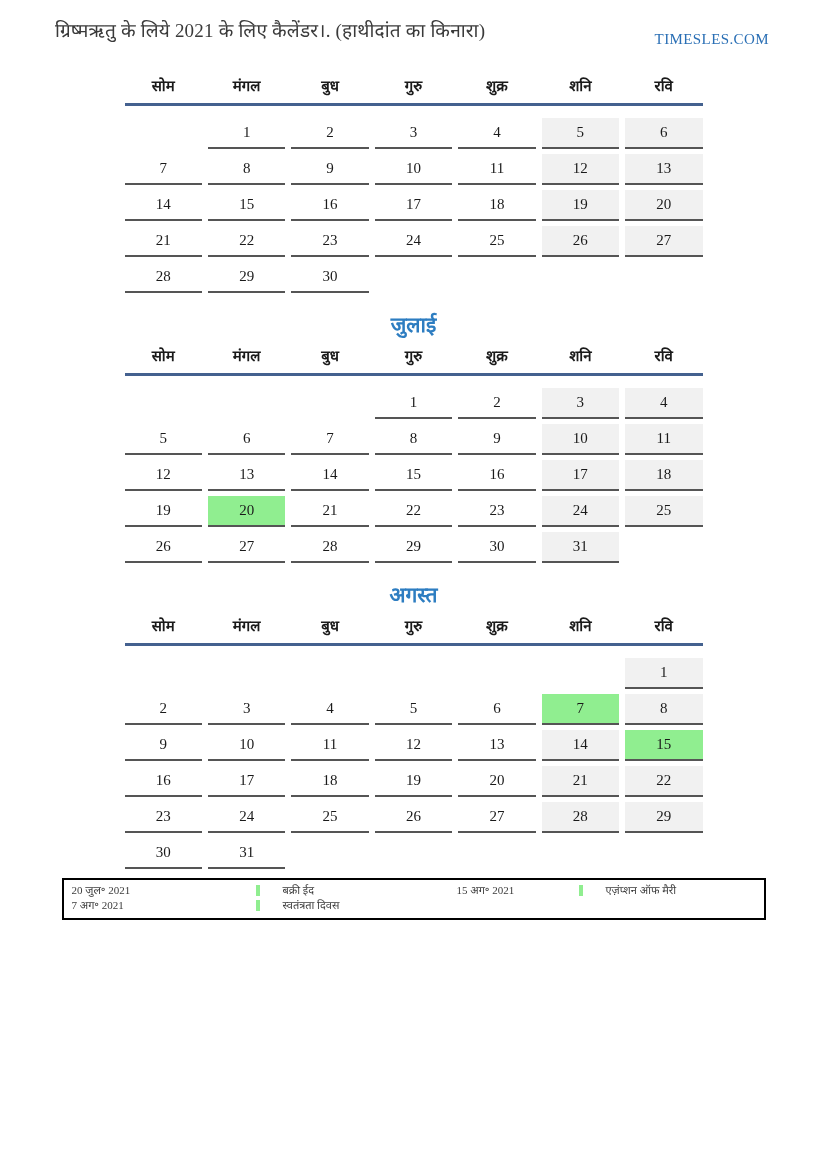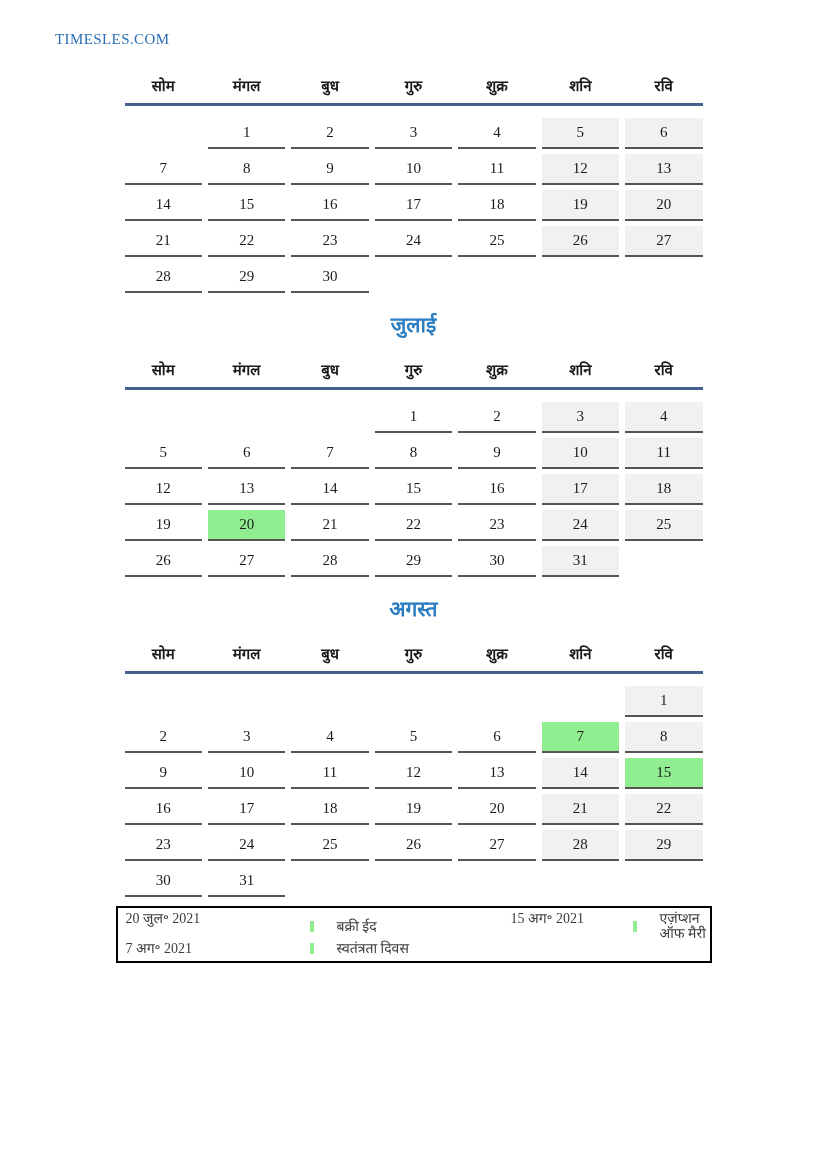--- a/index.html
+++ b/index.html
@@ -44,21 +44,21 @@
     margin: 0;
     text-align: center;
     color: #2d7dc1;
     font-size: 21px;
     font-weight: bold;
   }
   .weekdays {
     display: grid;
     grid-template-columns: repeat(7, 1fr);
     column-gap: 6px;
-    margin-top: 21px;
+    margin-top: 7px;
     padding-bottom: 8px;
     border-bottom: 3px solid #44618f;
     font-size: 15px;
     font-weight: bold;
     text-align: center;
     color: #1a1a1a;
   }
   .grid {
     display: grid;
     grid-template-columns: repeat(7, 1fr);
@@ -74,46 +74,47 @@
     font-size: 15px;
     color: #1a1a1a;
     border-bottom: 2px solid #555555;
   }
   .cell.empty { border-bottom: none; background: none; }
   .cell.weekend { background: #f1f1f1; }
   .cell.holiday { background: #90ee90; }
 
   
   .legend {
-    width: 596px;
+    width: 704px;
     margin: 9px auto 0;
     border: 2px solid #000000;
     padding: 3px 0 5px 0;
     display: grid;
     grid-template-columns: 192px 193px 130px 1fr;
-    font-size: 14px;
+    font-size: 11px;
     line-height: 15px;
     color: #3c3c3c;
   }
   .l-date { padding-left: 8px; }
   .l-name { display: flex; align-items: center; gap: 23px; }
   .bar {
     width: 4px;
     height: 11px;
     background: #90ee90;
     display: inline-block;
     flex: 0 0 4px;
   }
 </style>
 </head>
 <body>
 
 <div class="page">
 
   <div class="header">
+    <h1 class="page-title">ग्रिष्मऋतु के लिये 2021 के लिए कैलेंडर।. (हाथीदांत का किनारा)</h1>
     <a class="site-link">TIMESLES.COM</a>
   </div>
 
   <div class="months">
 
     <section class="month">
       <div class="weekdays">
           <div class="wd">सोम</div>
           <div class="wd">मंगल</div>
           <div class="wd">बुध</div>

